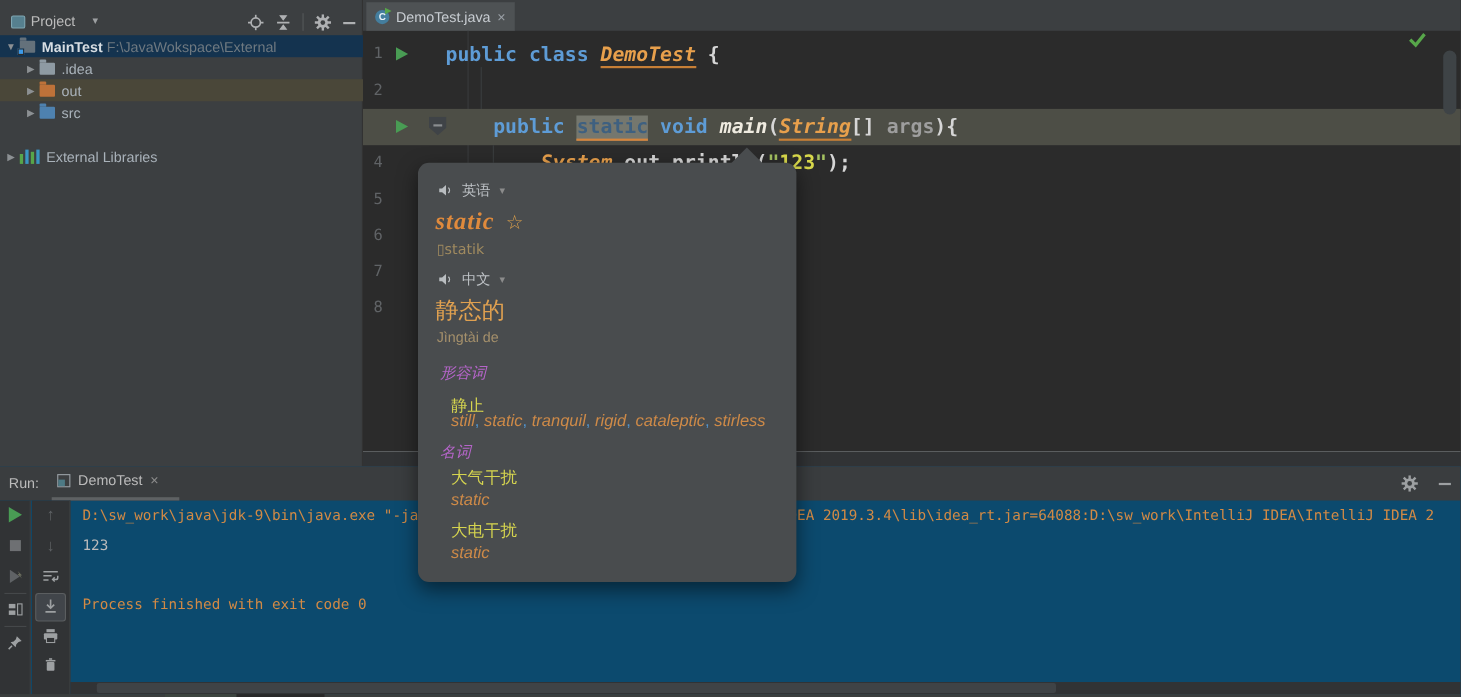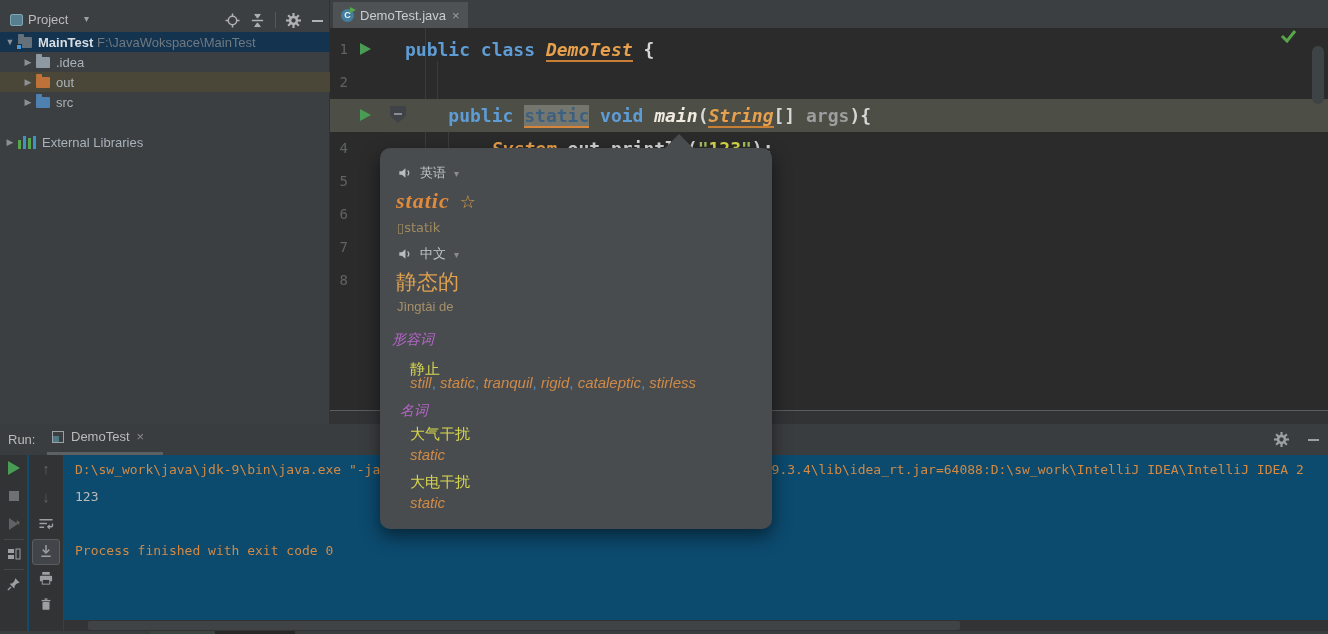--- a/index.html
+++ b/index.html
@@ -89,21 +89,21 @@
   .console { left:64px; top:32px; width:1264px; height:164px; font:13px/27px "DejaVu Sans Mono", monospace; white-space:pre; overflow:hidden; padding-left:11px; }
   .c-orange { color:#D28A45; }
   .c-gray { color:#BBBBBB; }
   .h-scroll-track { left:64px; top:196px; width:1264px; height:11px; background:#313335; }
   .h-scroll-thumb { left:88px; top:197px; width:872px; height:9px; background:#3F4346; border-radius:2px; }
   .bottom-strip { left:0; top:207px; width:1328px; height:3px; background:#3A3D3D; }
   .bs-a { left:150px; top:207px; width:65px; height:3px; background:#3C443F; }
   .bs-b { left:215px; top:207px; width:80px; height:3px; background:#282828; }
 
   
-  .popup { left:380px; top:148px; width:392px; height:381px; background:#494C4E; border-radius:10px;
+  .popup { left:380px; top:148px; width:344px; height:381px; background:#494C4E; border-radius:10px;
            box-shadow:0 7px 18px rgba(0,0,0,.5); z-index:50; }
   .popup-arrow { left:664px; top:134px; width:0; height:0; border-left:15px solid transparent; border-right:15px solid transparent; border-bottom:15px solid #494C4E; z-index:51; }
   .p-lang { display:flex; align-items:center; gap:8px; color:#BFC3C7; }
   .p-lang .caret { color:#8C8C8C; font-size:10px; }
   .p-word { font:bold italic 22px "Liberation Serif", serif; color:#E08A3C; letter-spacing:1px; }
   .p-star { font-family:"DejaVu Sans", sans-serif; font-style:normal; font-weight:normal; font-size:18px; color:#D89E4A; margin-left:10px; }
   .p-phonetic { color:#A08A5F; font-family:"DejaVu Sans", sans-serif; }
   .p-trans { font-size:21px; color:#DFA050; }
   .p-pinyin { color:#A5906B; }
   .p-pos { font-style:italic; font-size:14px; color:#B565C9; }
@@ -157,21 +157,21 @@
             <svg width="13" height="15" viewBox="0 0 13 14">
               <rect x="1" y="6.5" width="11" height="2" fill="currentColor"></rect>
             </svg>
           </span>
       </div>
     </div>
 
     <div class="abs tree-row row-selected" style="top:32px">
       <span class="arrow" style="margin-left:4px">▼</span>
       <span class="folder f-root"><i class="f-badge"></i></span>
-      <span class="root-label">MainTest</span><span class="root-path"> F:\JavaWokspace\MainTest</span>
+      <span class="root-label">MainTest</span><span class="root-path"> F:\JavaWokspace\External</span>
     </div>
     <div class="abs tree-row" style="top:52px">
       <span class="arrow" style="margin-left:22px">▶</span>
       <span class="folder f-gray"></span>
       <span class="tree-label">.idea</span>
     </div>
     <div class="abs tree-row row-hover" style="top:72px">
       <span class="arrow" style="margin-left:22px">▶</span>
       <span class="folder f-orange"></span>
       <span class="tree-label">out</span>
@@ -357,21 +357,21 @@
             <path d="M1.5 6v4h3l4 3.5v-11L4.5 6z" fill="currentColor"></path>
             <path d="M11 5.2a4 4 0 0 1 0 5.6" stroke="currentColor" stroke-width="1.4" fill="none"></path>
           </svg>
         </span>
       <span>中文</span>
       <span class="caret">▾</span>
     </div>
     <div class="abs p-trans" style="left:16px;top:120px">静态的</div>
     <div class="abs p-pinyin" style="left:17px;top:151px">Jìngtài de</div>
 
-    <div class="abs p-pos" style="left:12px;top:183px">形容词</div>
+    <div class="abs p-pos" style="left:20px;top:183px">形容词</div>
     <div class="abs p-entry" style="left:30px;top:212px">静止</div>
     <div class="abs p-syn" style="left:30px;top:226px"><span class="syn-word">still</span><span class="syn-comma">, </span><span class="syn-word">static</span><span class="syn-comma">, </span><span class="syn-word">tranquil</span><span class="syn-comma">, </span><span class="syn-word">rigid</span><span class="syn-comma">, </span><span class="syn-word">cataleptic</span><span class="syn-comma">, </span><span class="syn-word">stirless</span></div>
 
     <div class="abs p-pos" style="left:20px;top:254px">名词</div>
     <div class="abs p-entry" style="left:30px;top:277px">大气干扰</div>
     <div class="abs p-syn" style="left:30px;top:298px"><span class="syn-word">static</span></div>
     <div class="abs p-entry" style="left:30px;top:325px">大电干扰</div>
     <div class="abs p-syn" style="left:30px;top:346px"><span class="syn-word">static</span></div>
   </div>
 

